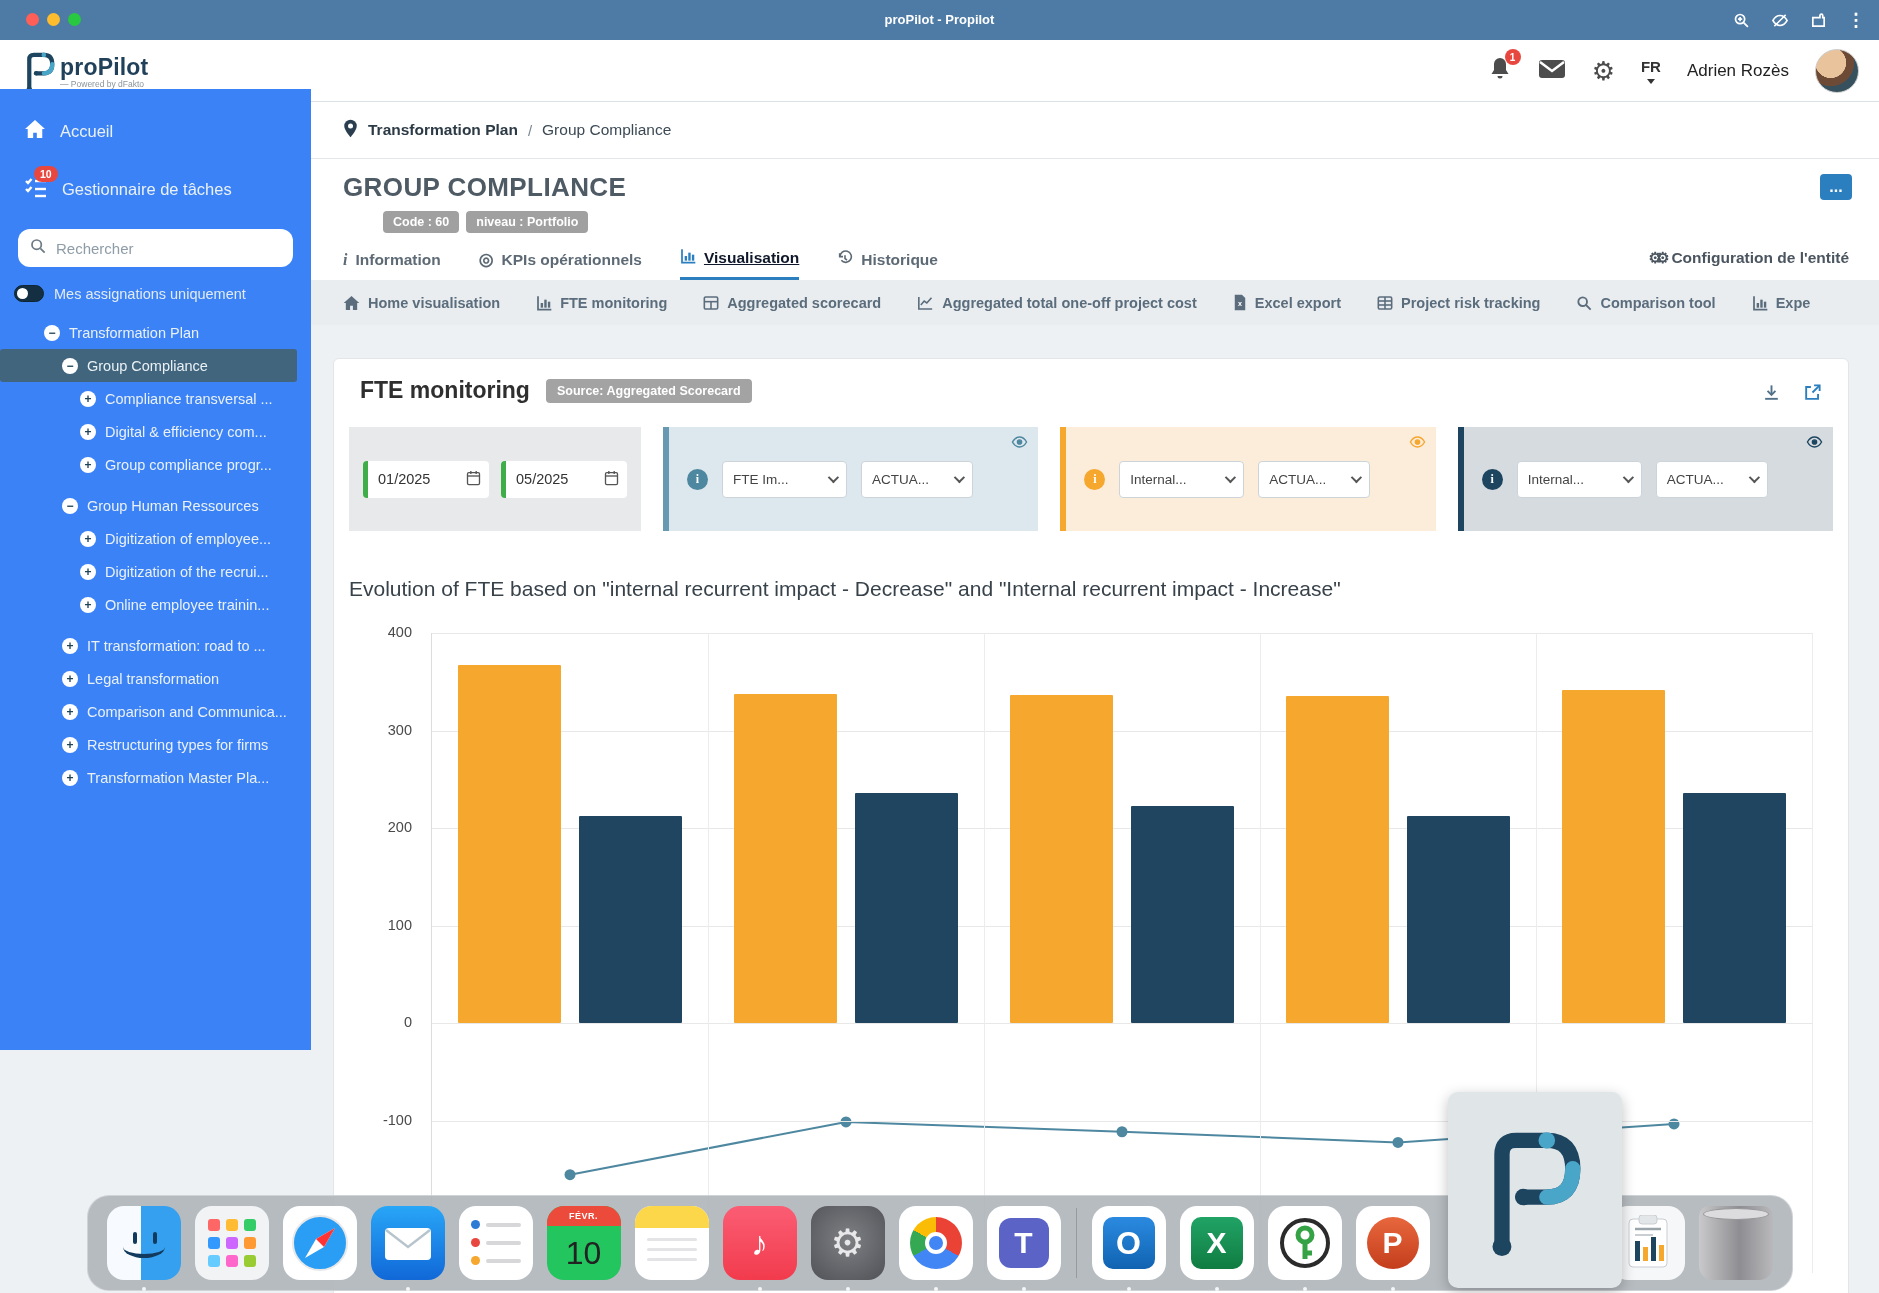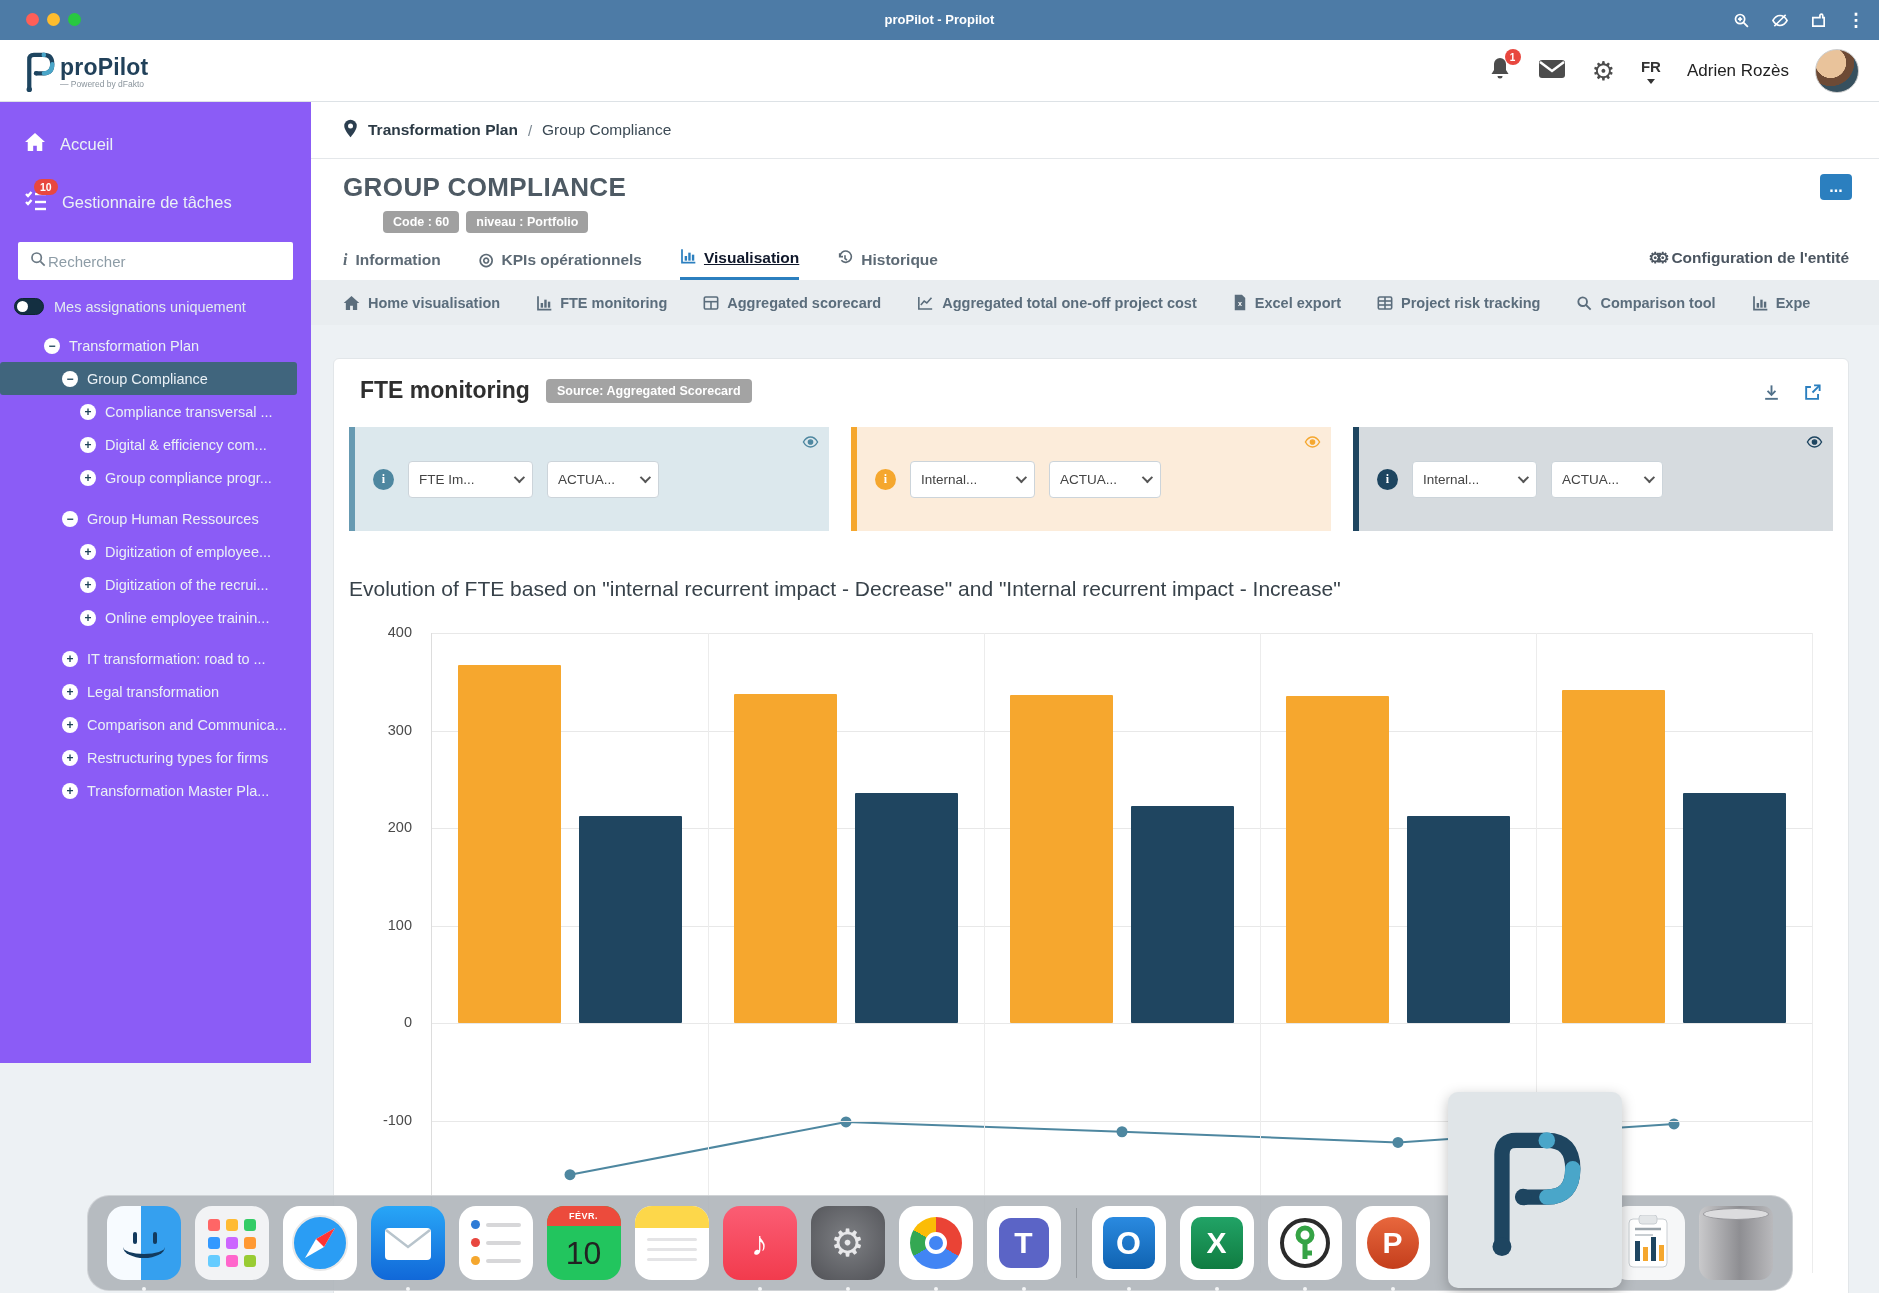--- a/index.html
+++ b/index.html
@@ -24,27 +24,27 @@
   .brand-powered{font-size:8.5px;color:#8a949c;margin-top:-2px;}
   .hdr-right{position:absolute;right:20px;top:0;height:62px;display:flex;align-items:center;gap:26px;}
   .hicon{position:relative;color:#4c4c4c;}
   .bell-badge{position:absolute;top:-7px;right:-9px;background:#e8473f;color:#fff;font-size:10px;font-weight:bold;min-width:16px;height:16px;border-radius:8px;display:flex;align-items:center;justify-content:center;padding:0 3px;}
   .lang{font-size:15px;color:#333;font-weight:600;display:flex;align-items:center;gap:4px;flex-direction:column;}
   .caret{width:0;height:0;border-left:4px solid transparent;border-right:4px solid transparent;border-top:5px solid #333;}
   .username{font-size:17px;color:#222;}
   .avatar{width:44px;height:44px;border-radius:50%;background:radial-gradient(circle at 35% 30%,#e9c39b 0 38%,#6d4a35 39% 58%,#37505e 59%);border:1px solid #ccc;}
 
   
-  .sidebar{position:absolute;left:0;top:102px;width:311px;height:961px;background:#8b5cf6;color:#eaf1f6;}
+  .sidebar{position:absolute;left:0;top:89px;width:311px;height:961px;background:#3b82f6;color:#eaf1f6;}
   .side-row{display:flex;align-items:center;gap:14px;padding:0 24px;}
   .accueil{margin-top:26px;height:32px;font-size:16.5px;}
   .tasks{margin-top:24px;height:36px;font-size:16.5px;}
   .tasks .ticon{position:relative;}
   .task-badge{position:absolute;top:-10px;left:10px;background:#e8473f;color:#fff;font-size:10.5px;font-weight:bold;border-radius:9px;padding:2px 6px;}
-  .search-box{margin:22px 18px 0;background:#fff;border-radius:2px;height:38px;display:flex;align-items:center;padding:16px 12px;}
+  .search-box{margin:22px 18px 0;background:#fff;border-radius:12px;height:38px;display:flex;align-items:center;gap:8px;padding:16px 12px;}
   .search-box input{border:none;outline:none;font-size:15px;color:#333;width:210px;background:transparent;}
   .search-box input::placeholder{color:#8d9ca6;}
   .toggle-row{margin:18px 0 0 14px;display:flex;align-items:center;gap:10px;font-size:14.5px;color:#e2ebf1;}
   .toggle{width:30px;height:17px;background:#132f41;border-radius:9px;position:relative;border:1px solid #0e2533;}
   .toggle .knob{position:absolute;left:2px;top:2px;width:11px;height:11px;border-radius:50%;background:#fff;}
   .tree{margin-top:14px;font-size:14.5px;}
   .titem{display:flex;align-items:center;gap:9px;height:33px;white-space:nowrap;}
   .titem.l0{padding-left:44px;}
   .titem.l1{padding-left:62px;}
   .titem.l2{padding-left:80px;}
@@ -445,20 +445,40 @@
               <path d="M4 20h16"></path>
             </svg></span>
         <span><svg width="19" height="19" viewBox="0 0 24 24" fill="none" stroke="#2b7fbf" stroke-width="2.4">
               <path d="M10 5H4v15h15v-6"></path>
               <path d="M14 3h7v7"></path>
               <path d="M21 3l-9 9"></path>
             </svg></span>
       </div>
 
       <div class="filters">
+        <div class="fpanel">
+          <div class="datefield">
+            <span>01/2025</span>
+            <span><svg width="15" height="16" viewBox="0 0 22 24" fill="none" stroke="#555" stroke-width="2">
+                  <rect x="2" y="4" width="18" height="18" rx="2"></rect>
+                  <line x1="2" y1="9" x2="20" y2="9"></line>
+                  <line x1="7" y1="1.5" x2="7" y2="6"></line>
+                  <line x1="15" y1="1.5" x2="15" y2="6"></line>
+                </svg></span>
+          </div>
+          <div class="datefield">
+            <span>05/2025</span>
+            <span><svg width="15" height="16" viewBox="0 0 22 24" fill="none" stroke="#555" stroke-width="2">
+                  <rect x="2" y="4" width="18" height="18" rx="2"></rect>
+                  <line x1="2" y1="9" x2="20" y2="9"></line>
+                  <line x1="7" y1="1.5" x2="7" y2="6"></line>
+                  <line x1="15" y1="1.5" x2="15" y2="6"></line>
+                </svg></span>
+          </div>
+        </div>
 
         <div class="spanel sp-teal">
           <span class="info-i" style="background:#4e87a0">i</span>
           <div class="sel w1">
               <span>FTE Im...</span>
               <span class="chev"></span>
             </div>
           <div class="sel w2">
               <span>ACTUA...</span>
               <span class="chev"></span>

